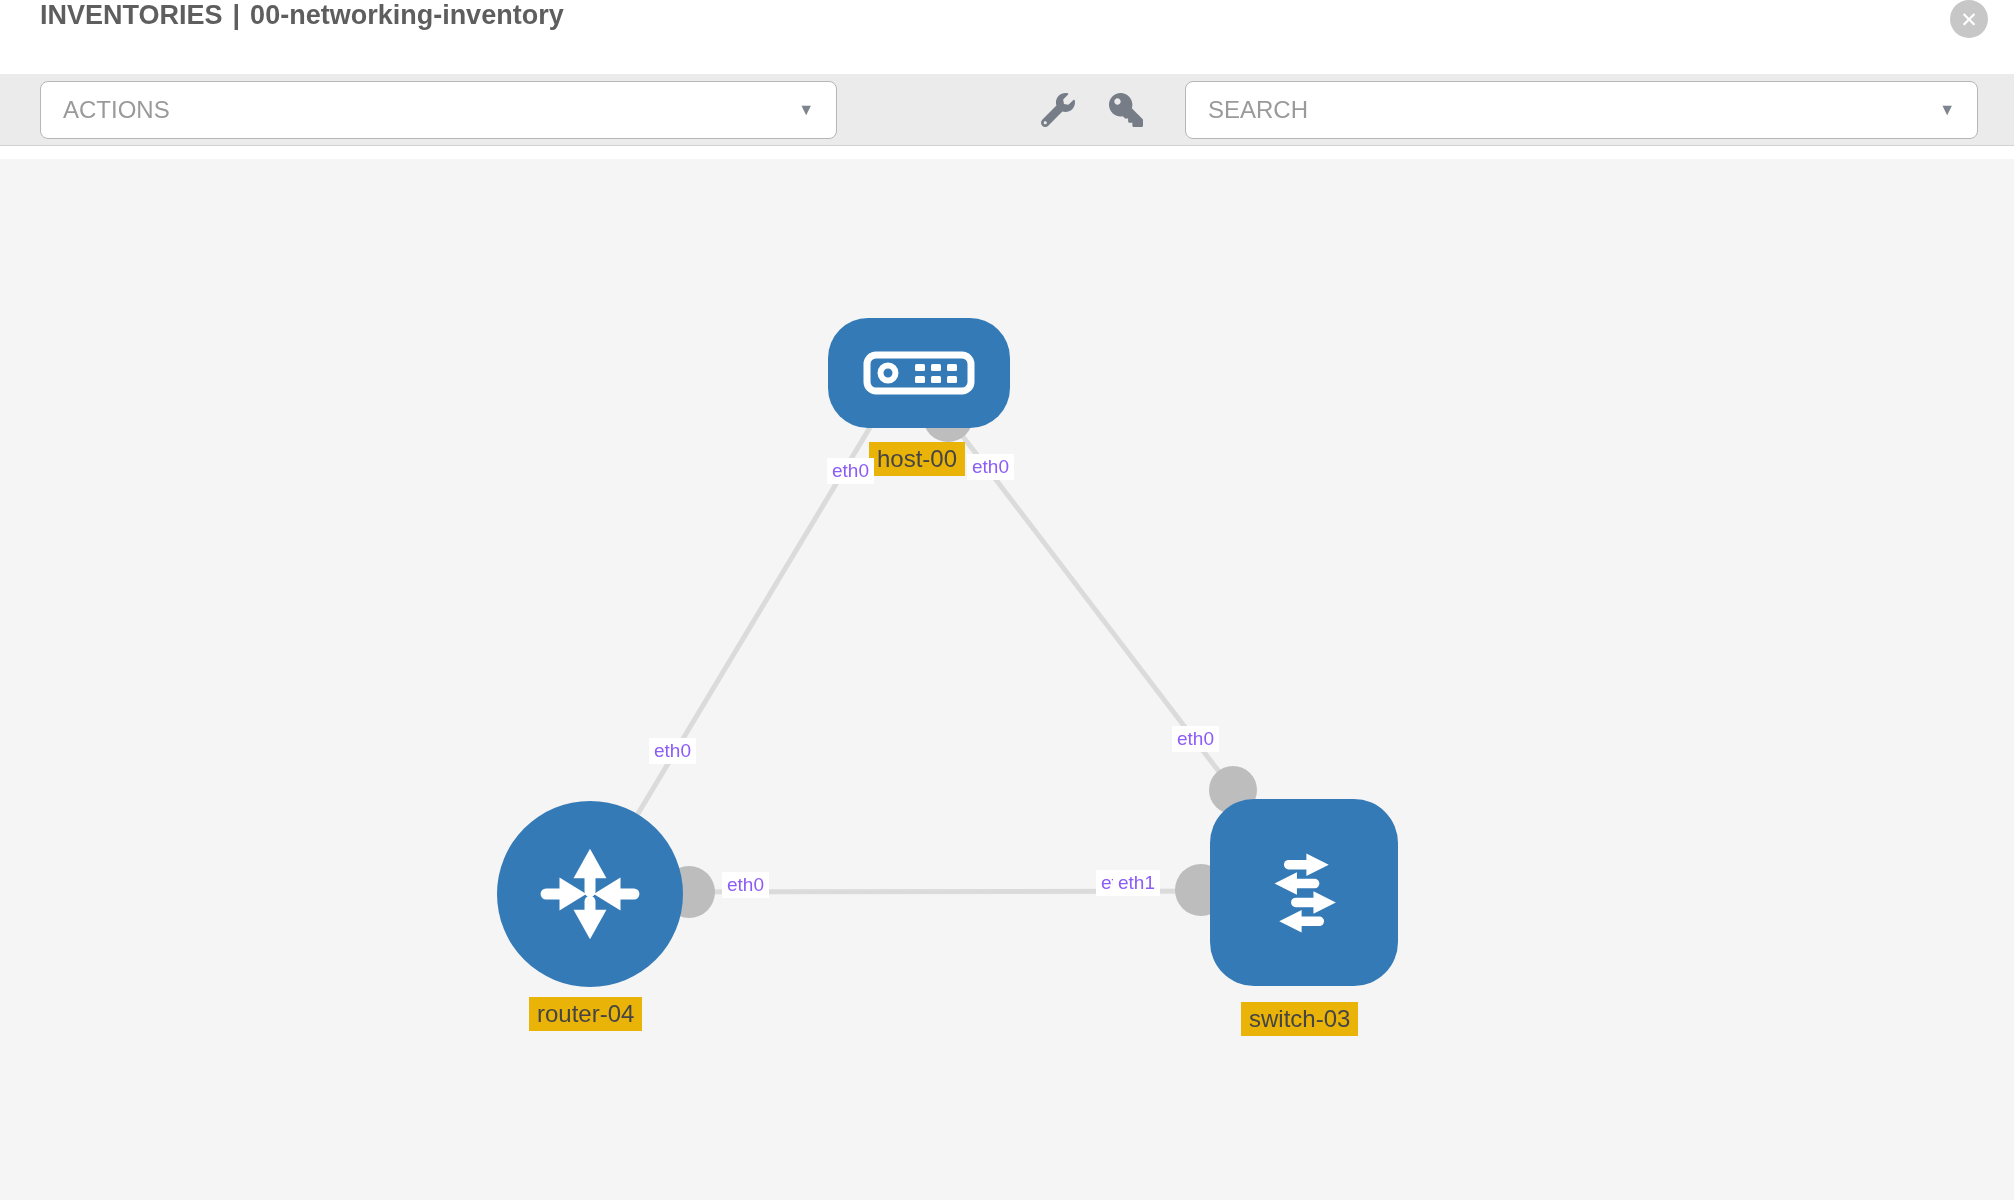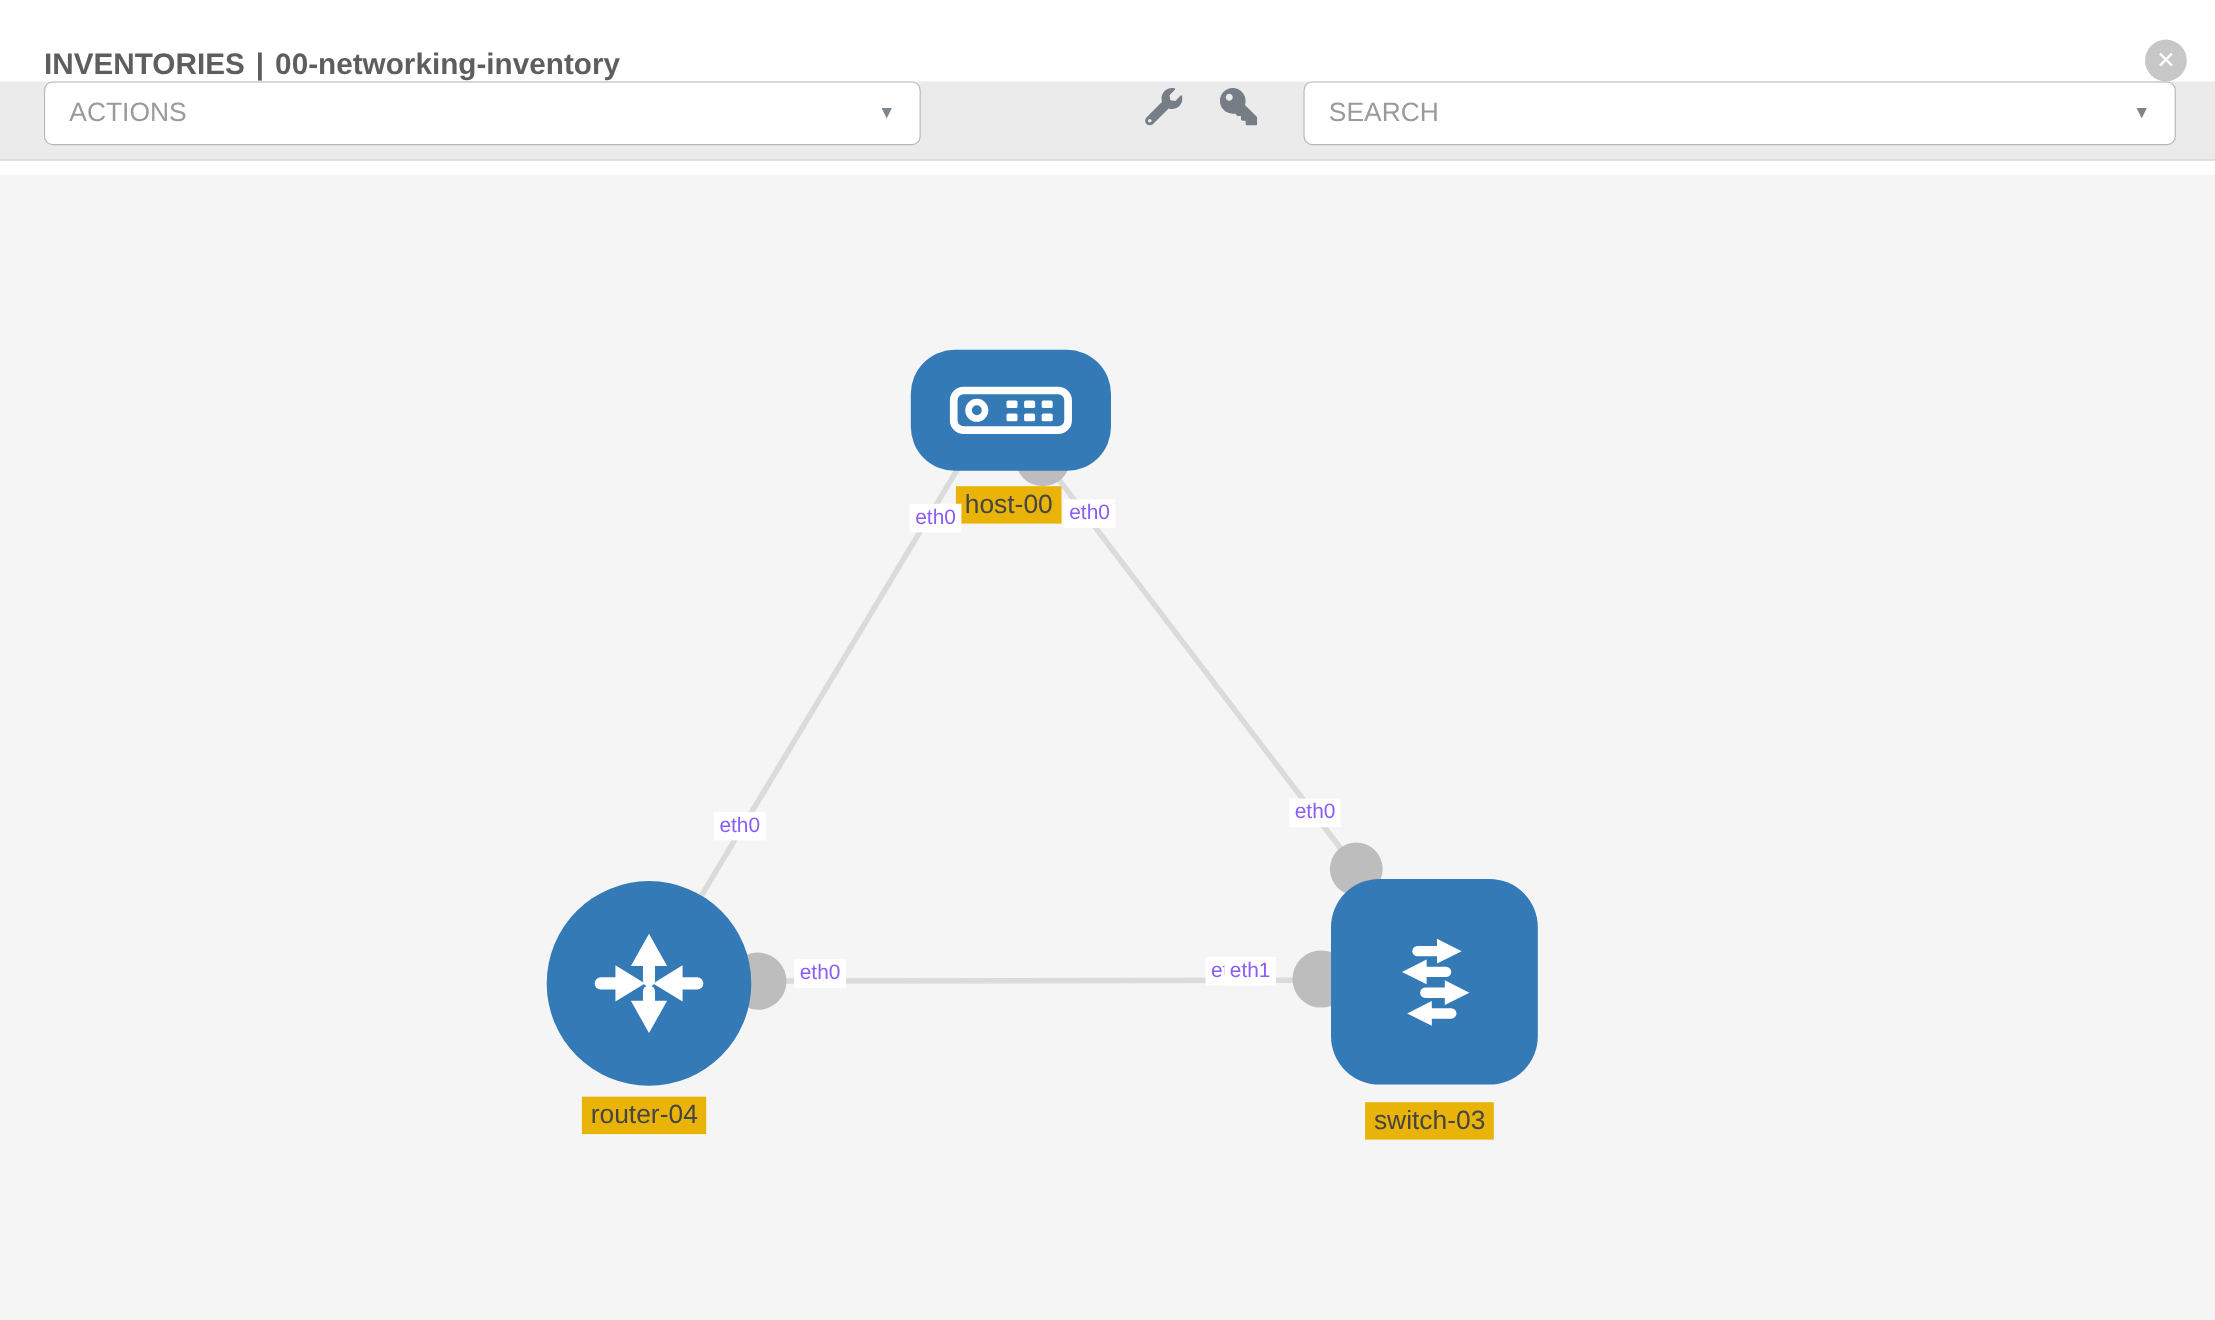--- a/index.html
+++ b/index.html
@@ -7,36 +7,36 @@
   body {
     width: 2014px; height: 1200px;
     font-family: "Liberation Sans", "DejaVu Sans", sans-serif;
     background: #fff; overflow: hidden;
   }
   .app { position: relative; width: 2014px; height: 1200px; }
 
   
   .header {
     height: 74px; background: #fff;
-    display: flex; align-items: flex-end; justify-content: space-between;
+    display: flex; align-items: flex-start; justify-content: space-between;
     padding: 0 26px 0 40px;
   }
   .title { font-size: 27px; font-weight: 700; color: #5e5e5e; display: flex; gap: 10px; }
   .close-btn {
     width: 38px; height: 38px; border-radius: 50%;
     background: #c7c7c7; color: #fff;
     display: flex; align-items: center; justify-content: center;
     font-size: 21px; font-weight: 700; cursor: pointer; line-height: 1;
   }
 
   
   .toolbar {
     height: 72px; background: var(--toolbar-bg, #ebebeb);
     border-bottom: 1px solid #d2d2d2;
-    display: flex; align-items: flex-start;
+    display: flex; align-items: center;
     padding: 0 36px 0 40px;
   }
   .select {
     background: #fff; border: 1px solid #b6b6b6; border-radius: 8px;
     height: 58px; display: flex; align-items: center; justify-content: space-between;
     padding: 0 22px; cursor: pointer;
   }
   .select .sel-label { font-size: 24px; color: #9a9a9a; }
   .caret { font-size: 16px; color: #7d858e; }
   .actions-select { width: 797px; }

